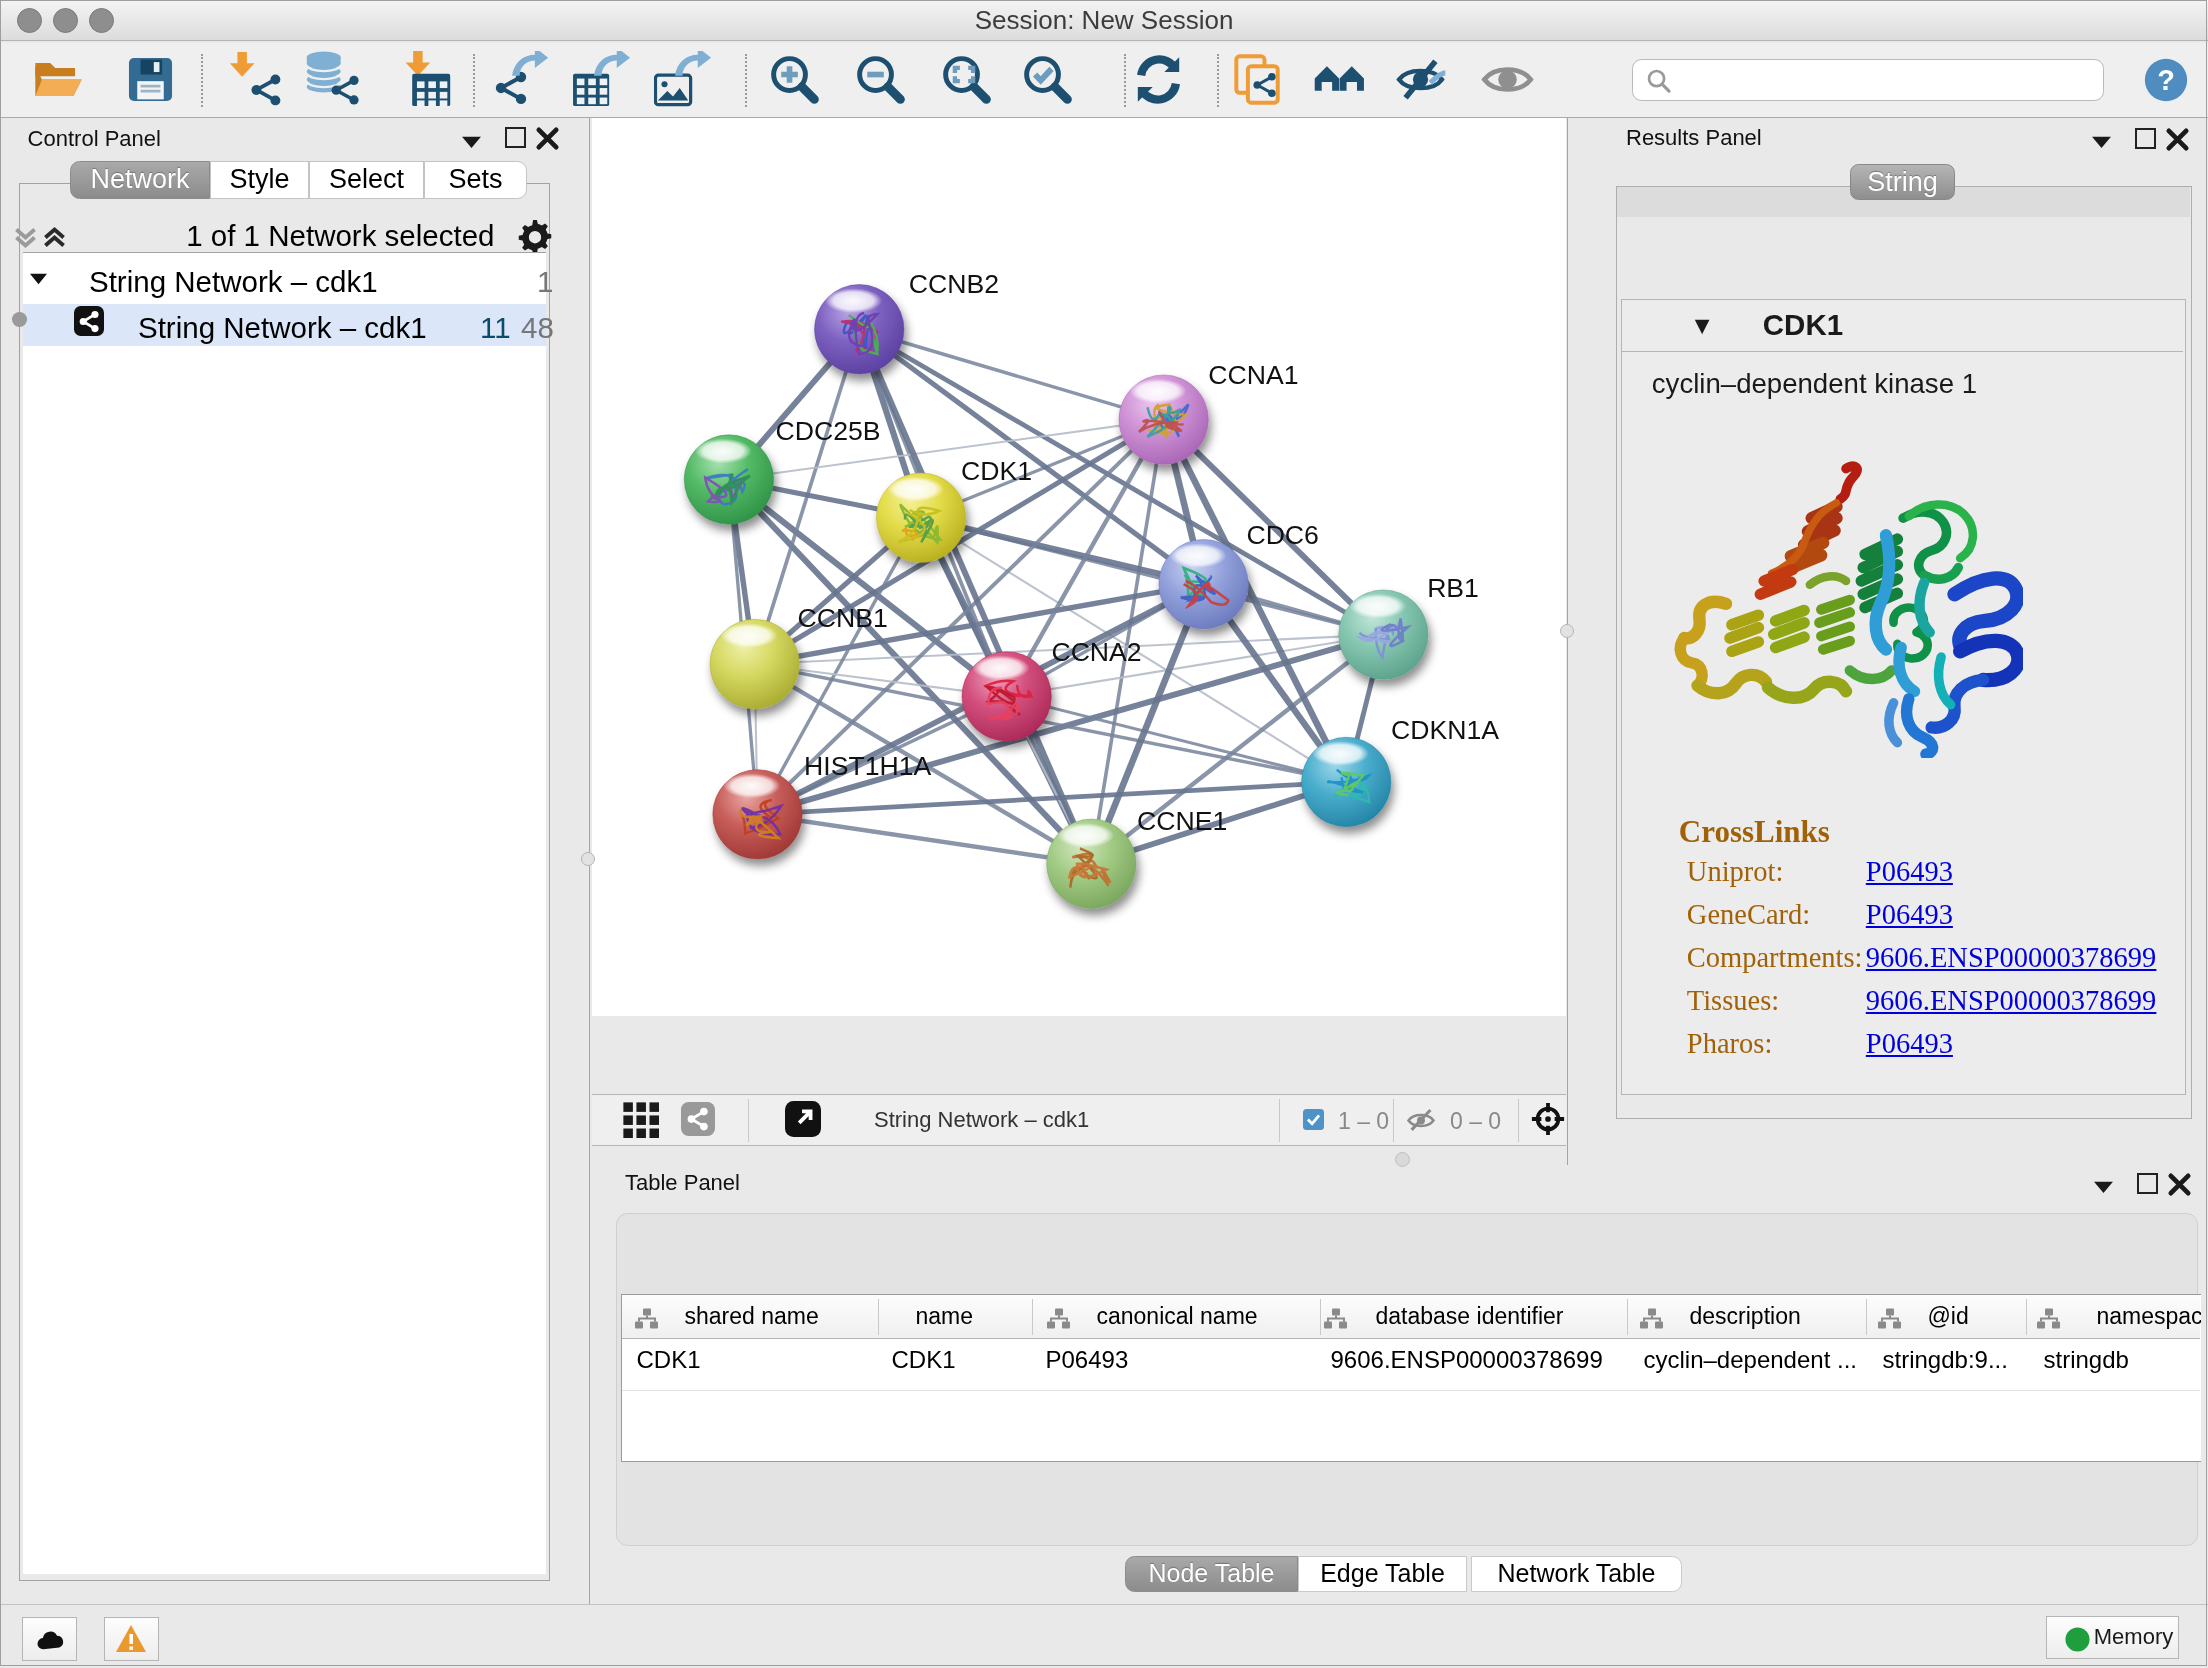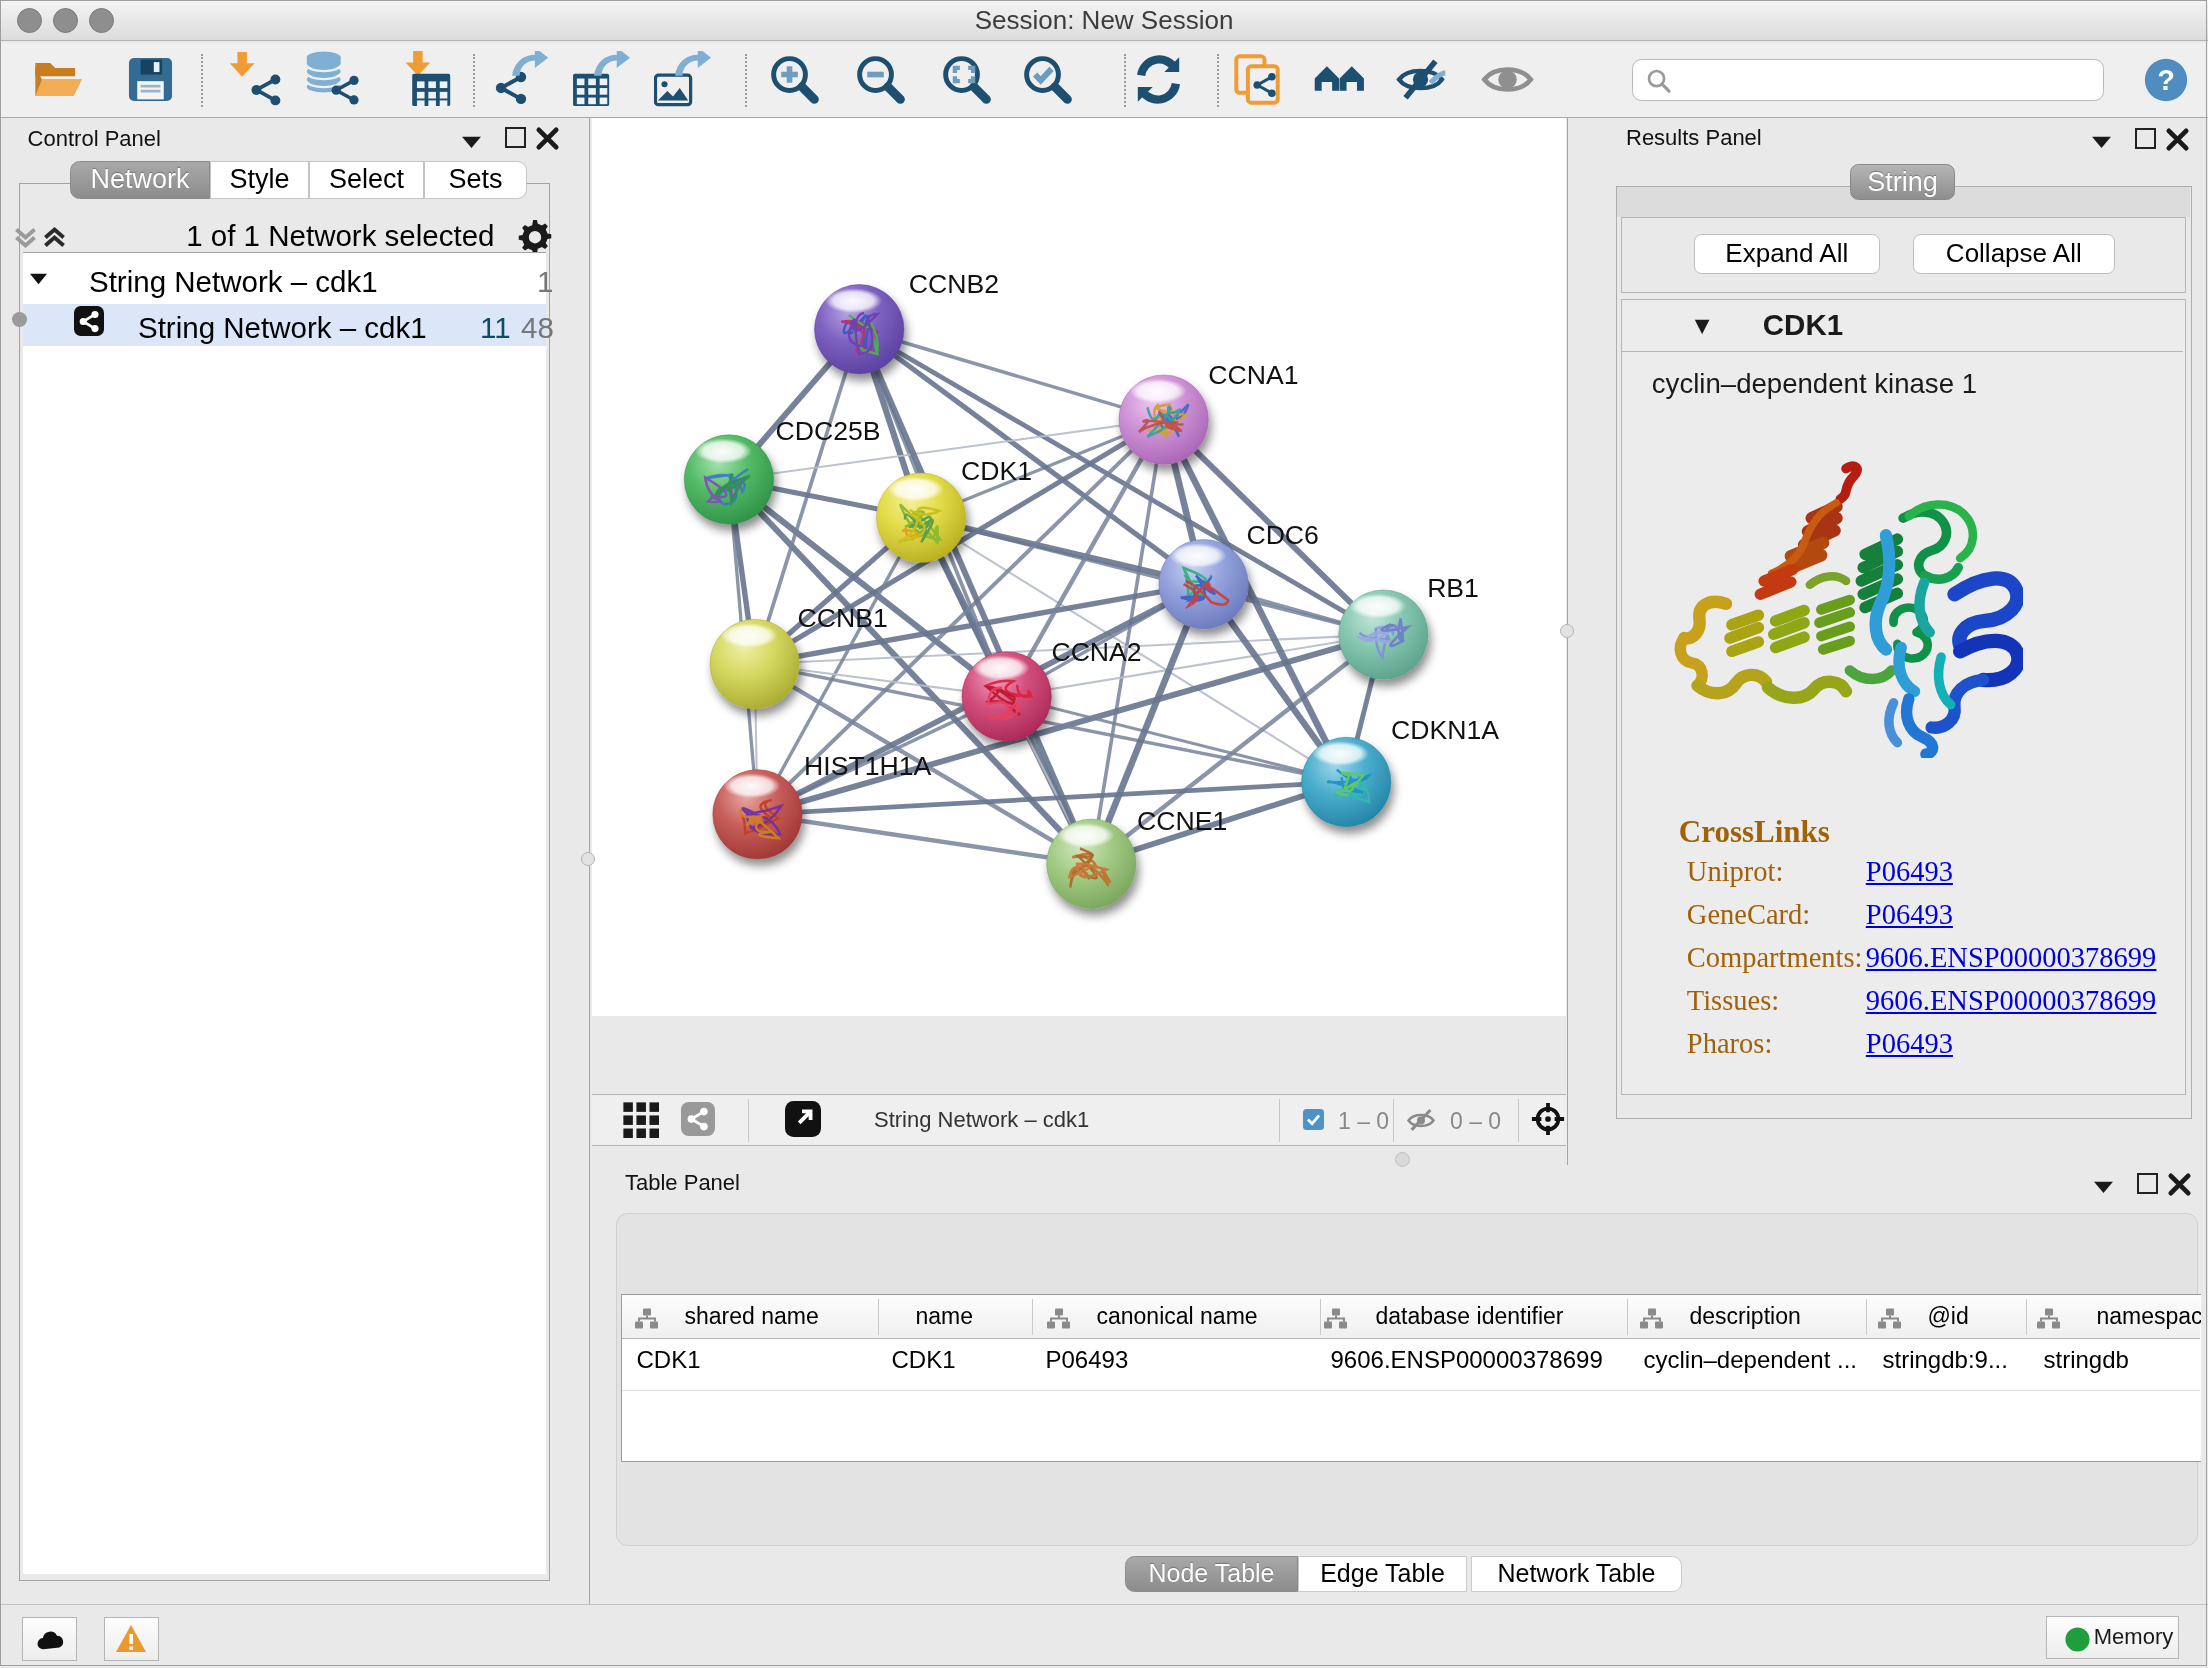--- a/index.html
+++ b/index.html
@@ -600,24 +600,20 @@
  <div class="abs ptitle" style="left:58px;top:6.7px">Results Panel</div>
  <svg class="abs" style="left:521px;top:15px" width="25" height="17" viewBox="0 0 26 18">
       <path d="M3 4 h20 l-10 12z" fill="#1a1a1a"></path>
     </svg>
     <div class="abs" style="left:567px;top:9.5px;width:21px;height:21px;border:2.9px solid #222"></div>
     <svg class="abs" style="left:597px;top:8.6px" width="25" height="25" viewBox="0 0 26 26">
       <path d="M4 4 L22 22 M22 4 L4 22" stroke="#1a1a1a" stroke-width="5" stroke-linecap="round"></path>
     </svg>
  <div class="abs" id="rbox">
       <div class="abs" style="left:0;top:0;width:573px;height:30px;background:#dcdcdc"></div>
-   <div class="abs" id="rbox1">
-     <div class="abs rbtn" style="left:72px;width:186px">Expand All</div>
-     <div class="abs rbtn" style="left:291px;width:202px">Collapse All</div>
-   </div>
    <div class="abs" id="rbox2">
      <div class="abs" id="cdk1hdr">
        <div class="abs" style="left:68px;top:10.5px;font-size:25px">▼</div>
        <div class="abs" style="left:141px;top:7.6px;font-size:29.5px;font-weight:bold">CDK1</div>
      </div>
      <div class="abs" style="left:30px;top:68px;font-size:27.6px">cyclin–dependent kinase 1</div>
      <svg class="abs" style="left:47px;top:161px" width="354" height="297" viewBox="0 0 372 312">
 <g fill="none" stroke-linecap="round" stroke-linejoin="round">
 <path d="M186 8 C196 2 202 8 194 16 C182 28 190 34 180 40" stroke="#b51d10" stroke-width="10"></path>
 <path d="M150 60 l26 -12 M146 74 l30 -14 M142 88 l32 -15" stroke="#a93414" stroke-width="13"></path>

